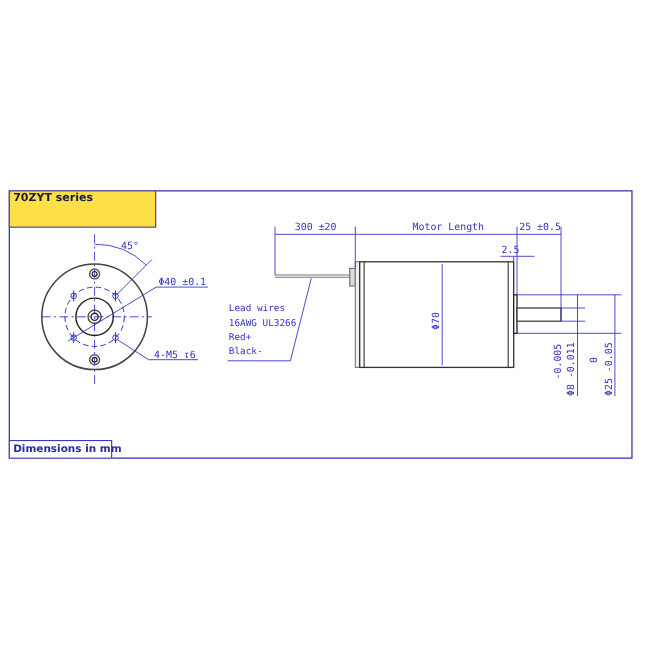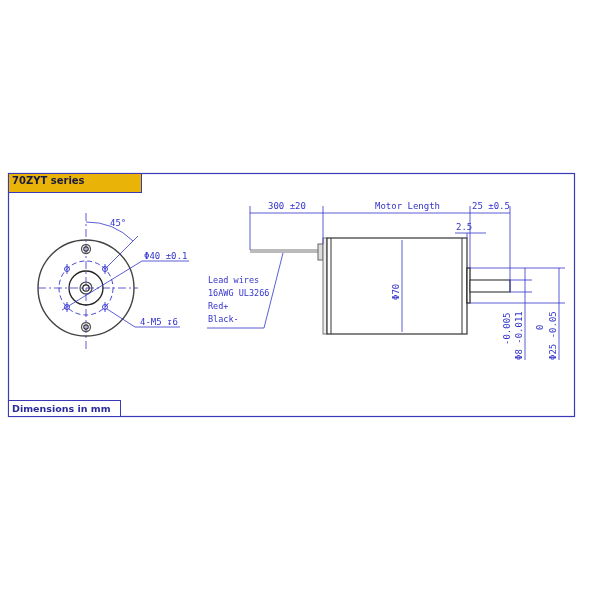--- a/index.html
+++ b/index.html
@@ -1,20 +1,20 @@
 <!DOCTYPE html>
 <html><head>
 <meta charset="utf-8">
 <style>
   html, body { margin:0; padding:0; background:#ffffff; }
   body { width:600px; height:600px; position:relative; overflow:hidden; font-family:"DejaVu Sans", sans-serif; }
   #drawing { position:absolute; left:0; top:0; width:600px; height:600px; }
-  .title-box { position:absolute; left:8px; top:173px; width:134px; height:20px; border:1px solid #3a3ab8; box-sizing:border-box; background:#eab308; }
+  .title-box { position:absolute; left:8px; top:173px; width:134px; height:34px; border:1px solid #3a3ab8; box-sizing:border-box; background:#fde047; }
   .title-text { position:absolute; left:3px; top:1px; font-family:"DejaVu Sans", sans-serif; font-weight:bold; font-size:10px; color:#1a1a40; white-space:nowrap; }
-  .footer-box { position:absolute; left:8px; top:400px; width:113px; height:17px; border:1px solid #3a3ab8; box-sizing:border-box; background:#fff; }
+  .footer-box { position:absolute; left:8px; top:400px; width:94px; height:17px; border:1px solid #3a3ab8; box-sizing:border-box; background:#fff; }
   .footer-text { position:absolute; left:3px; top:2px; font-family:"DejaVu Sans", sans-serif; font-weight:bold; font-size:9.5px; color:#2a2aa0; white-space:nowrap; }
   .dim { font-family:"DejaVu Sans Mono", monospace; font-size:9px; fill:#3333cc; }
   .note { font-family:"DejaVu Sans Mono", monospace; font-size:8.5px; fill:#3333cc; }
 </style>
 </head>
 <body>
 
 <div id="drawing">
   <svg width="600" height="600" viewBox="0 0 600 600">
 

